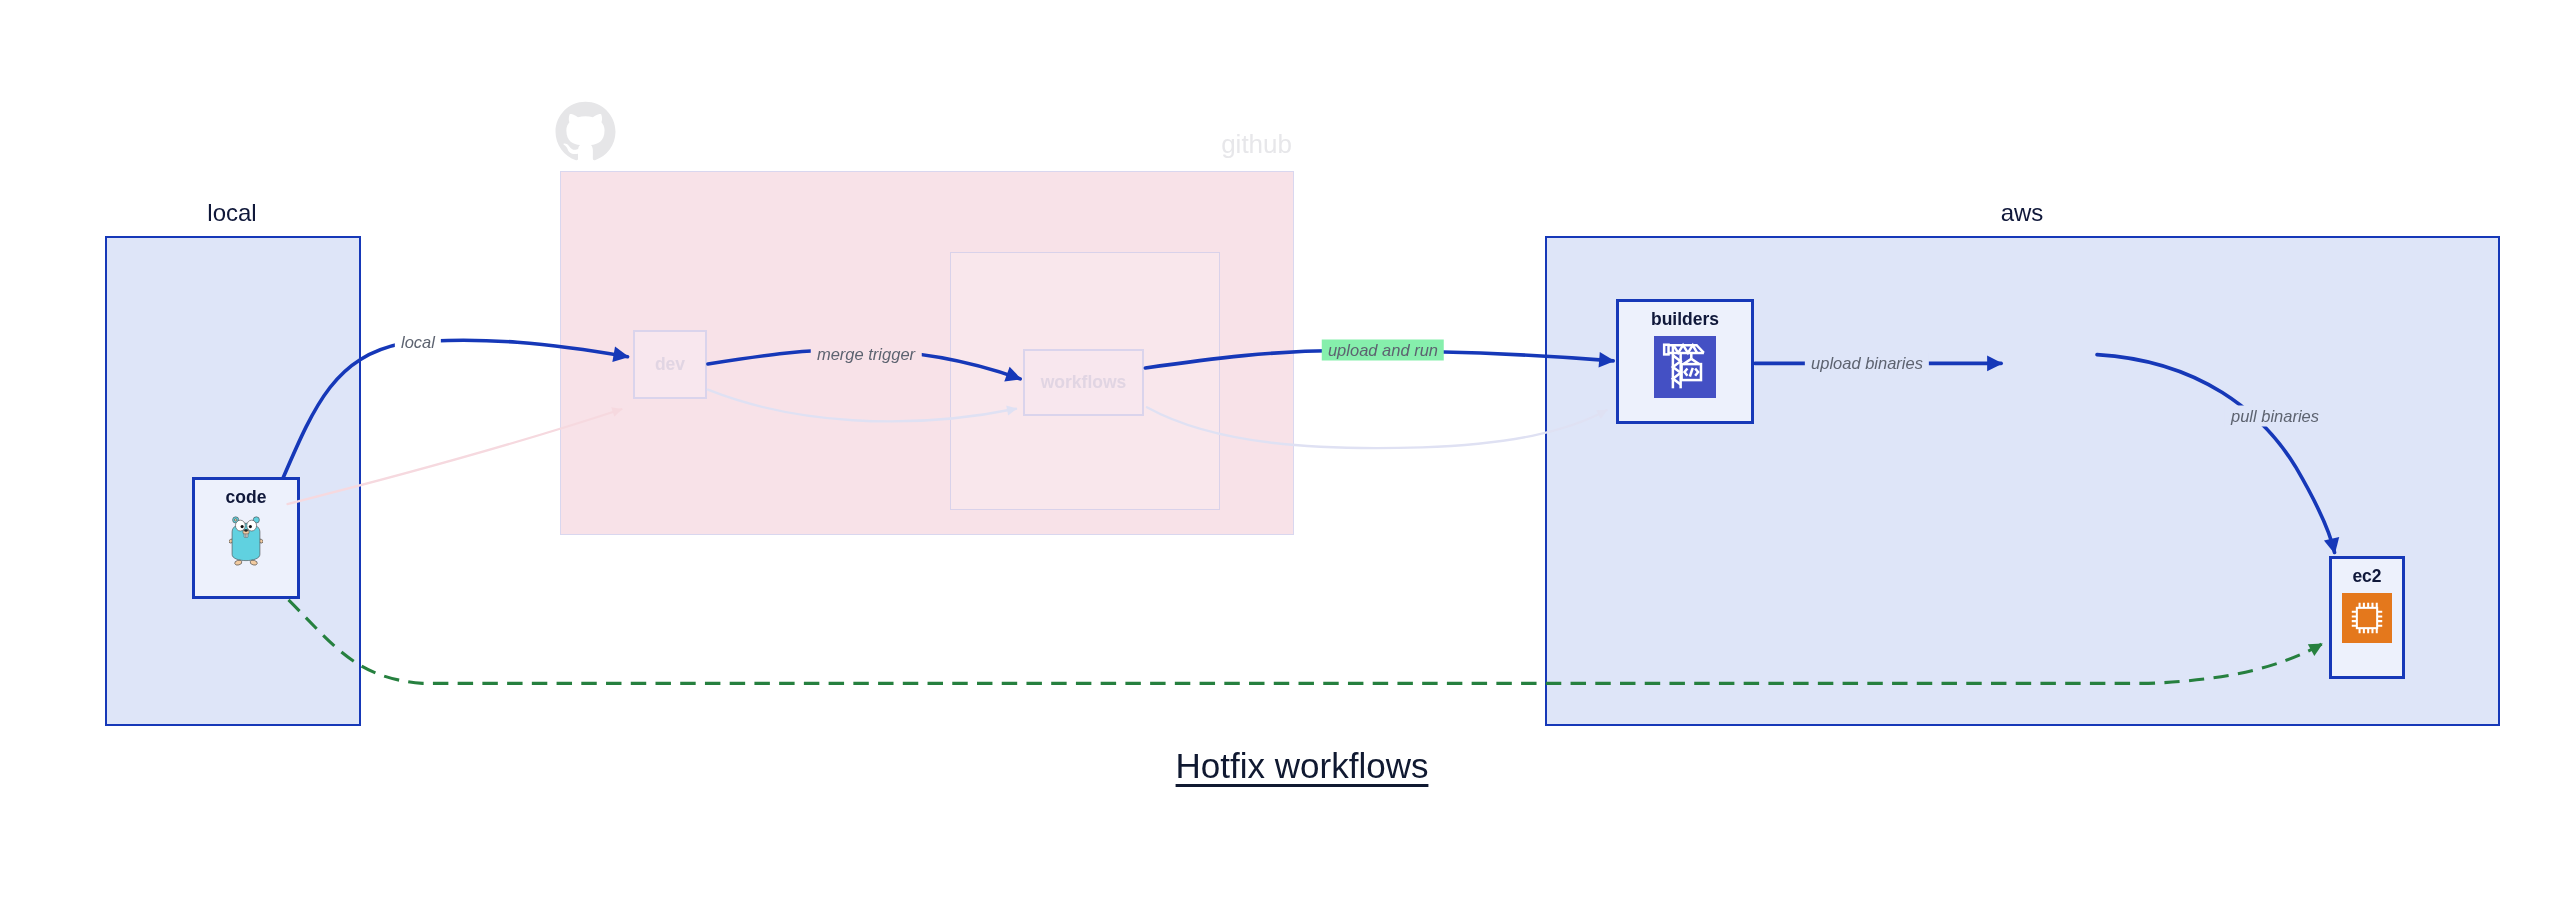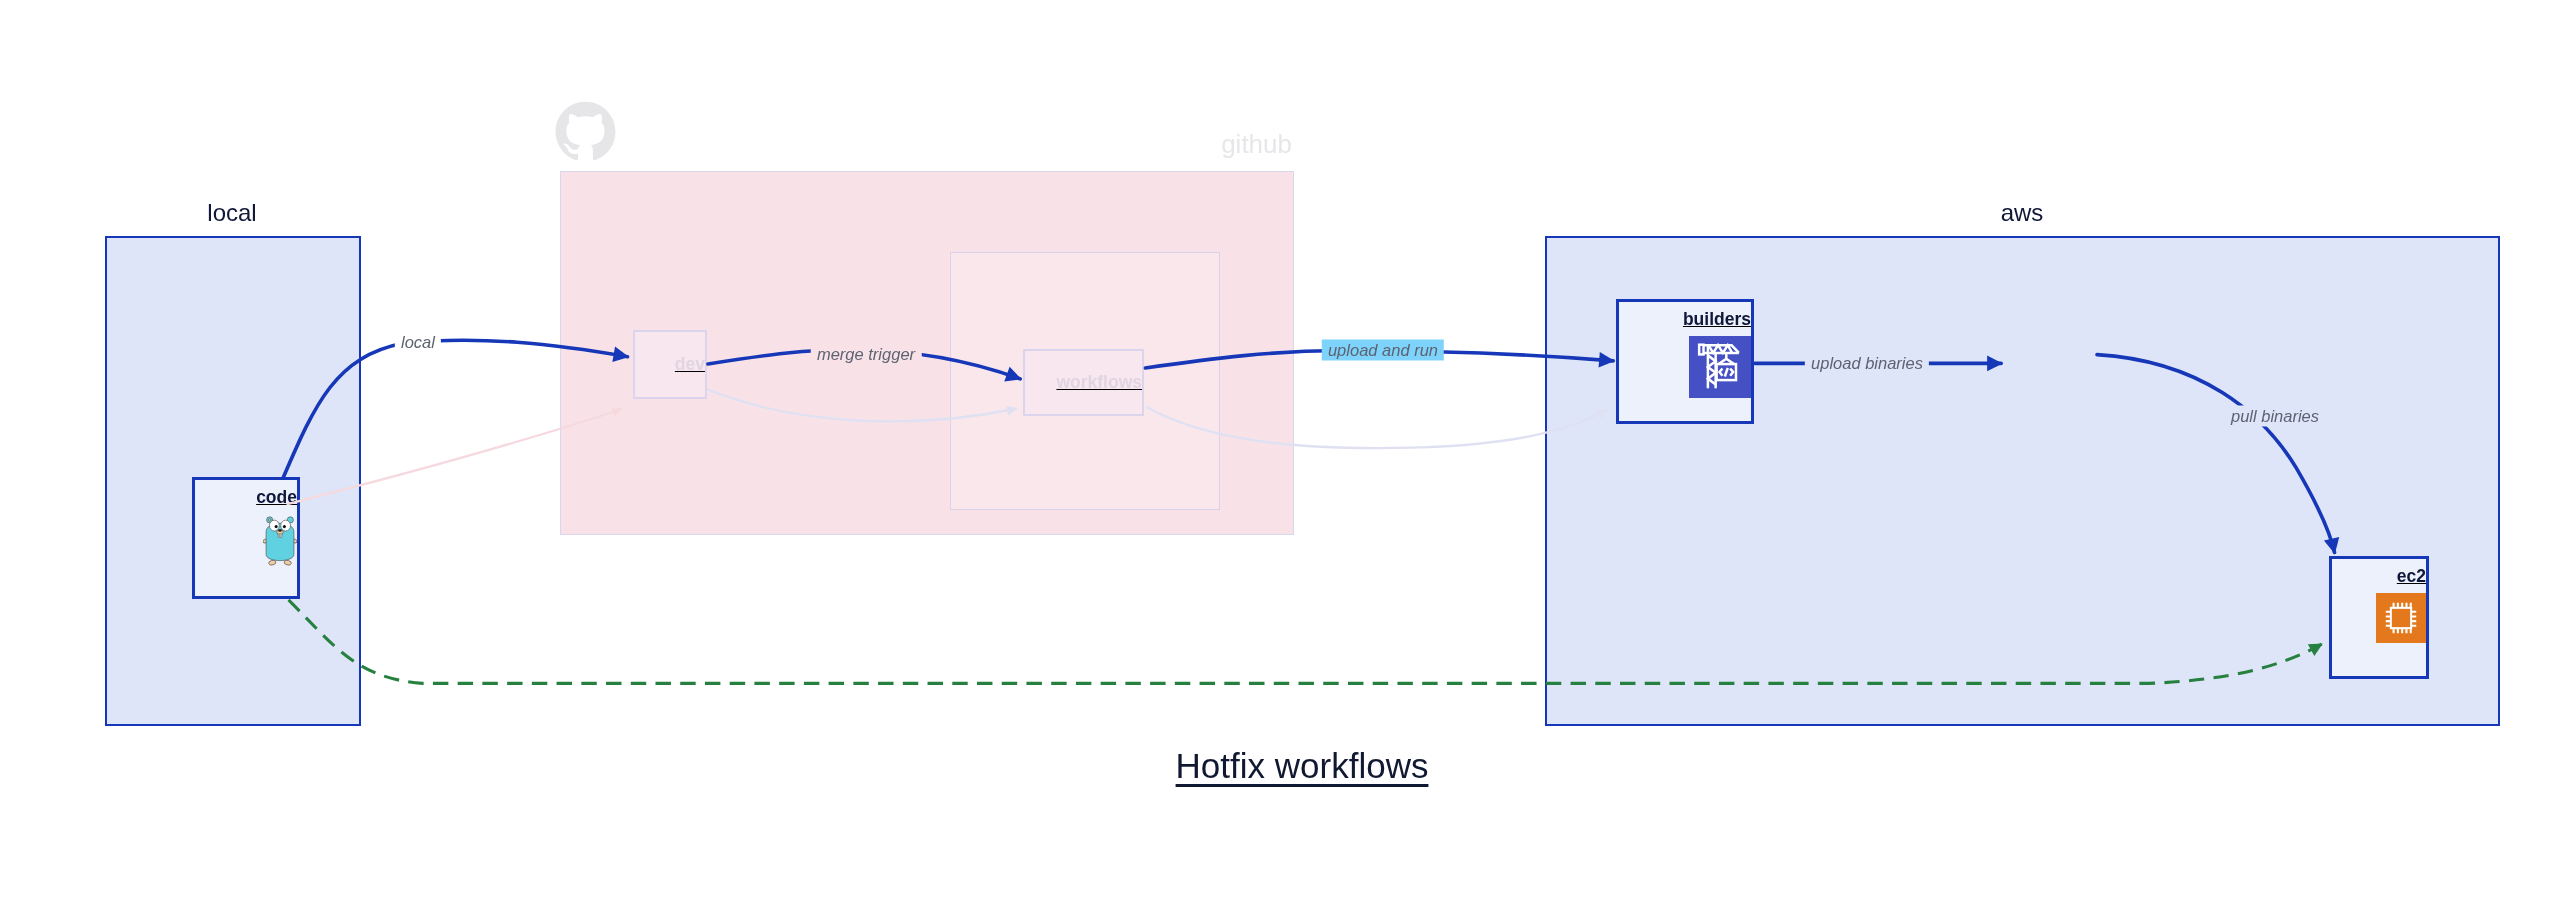--- a/index.html
+++ b/index.html
@@ -24,50 +24,50 @@
   .g-master{left:950px;top:252px;width:270px;height:258px;background:var(--masterbg);border:1.5px solid var(--masterborder);}
 
   
   .glabel{position:absolute;transform:translate(-50%,-50%);white-space:nowrap;}
   .gl-local{left:232px;top:213px;font-size:24px;color:var(--navy);}
   .gl-aws{left:2022px;top:213px;font-size:24px;color:var(--navy);}
   .gl-github{left:1292px;top:144px;transform:translate(-100%,-50%);font-size:26px;color:var(--githubgray);}
   .gl-master{left:1085px;top:232px;font-size:23px;color:var(--mastertext);}
 
   
-  .node{position:absolute;box-sizing:border-box;display:flex;flex-direction:column;align-items:flex-end;text-decoration:underline;}
+  .node{position:absolute;box-sizing:border-box;display:flex;flex-direction:column;align-items:center;}
   .node-strong{background:var(--nodebg);border:3.1px solid var(--blue);}
   .node-faded{background:var(--fadednodebg);border:2.1px solid var(--fadednodeborder);}
   .n-code{left:192px;top:477px;width:108px;height:122px;}
   .n-dev{left:633px;top:330px;width:74px;height:69px;justify-content:center;}
   .n-workflows{left:1023px;top:349px;width:121px;height:67px;justify-content:center;}
   .n-builders{left:1616px;top:299px;width:138px;height:125px;}
   .n-s3{left:2004px;top:299px;width:92px;height:125px;}
-  .n-ec2{left:2329px;top:556px;width:100px;height:123px;}
+  .n-ec2{left:2329px;top:556px;width:76px;height:123px;}
   .node-label{font-size:17.5px;font-weight:700;color:var(--navy);margin-top:8.2px;line-height:1.1;}
   .node-faded .node-label{color:var(--fadedtext);margin-top:0;}
   .node-icon{margin-top:6.2px;display:block;}
 
   
   .edges{position:absolute;left:0;top:0;z-index:6;pointer-events:none;}
   .e-blue{stroke:var(--blue);stroke-width:7;fill:none;stroke-linecap:round;}
   .e-green{stroke:var(--green);stroke-width:6;fill:none;stroke-dasharray:30 18;stroke-linecap:butt;}
   .e-pinkfade{stroke:var(--pinkfade);stroke-width:4.5;fill:none;stroke-linecap:round;}
   .e-lavfade{stroke:var(--lavfade);stroke-width:4.5;fill:none;stroke-linecap:round;}
   .mk-blue{fill:var(--blue);}
   .mk-green{fill:var(--green);}
   .mk-pink{fill:var(--pinkfade);}
   .mk-lav{fill:var(--lavfade);}
 
   
   .elabel{position:absolute;transform:translate(-50%,-50%);z-index:7;white-space:nowrap;
           font-style:italic;font-size:16.5px;color:var(--edgetext);padding:1px 6.2px;}
   .el-commit{left:418px;top:342px;background:#ffffff;}
   .el-merge{left:866px;top:354px;background:var(--pinkbg);}
-  .el-uploadrun{left:1383px;top:350px;background:#7dd3fc;}
+  .el-uploadrun{left:1383px;top:350px;background:#86efac;}
   .el-uploadbin{left:1867px;top:363px;background:var(--boxbg);}
   .el-pullbin{left:2245px;top:416px;background:var(--boxbg);margin-left:30px;}
 
   
   .title{position:absolute;left:1302px;top:746px;transform:translateX(-50%);
          font-size:35px;color:var(--titlecolor);white-space:nowrap;
          text-decoration:underline;text-decoration-thickness:3.1px;text-underline-offset:6.2px;}
 
   
   .abs-icon{position:absolute;}

